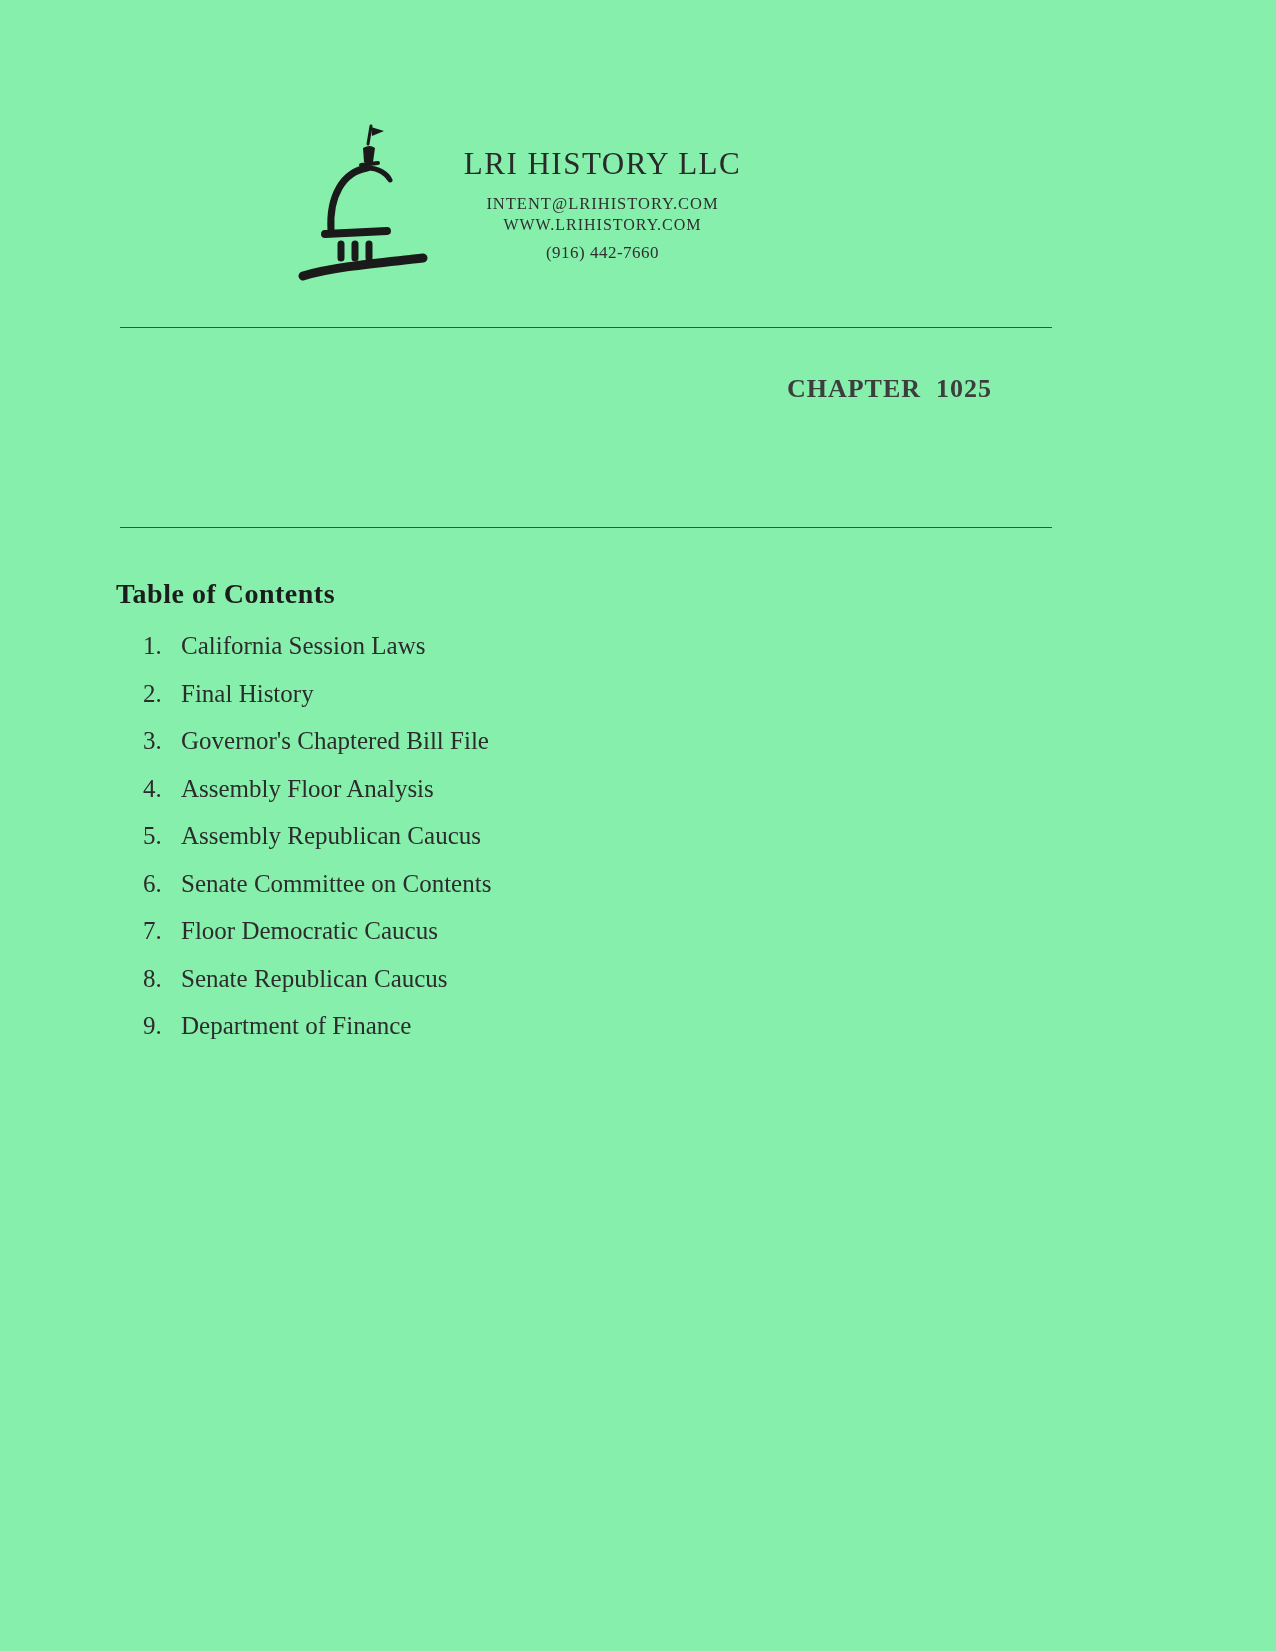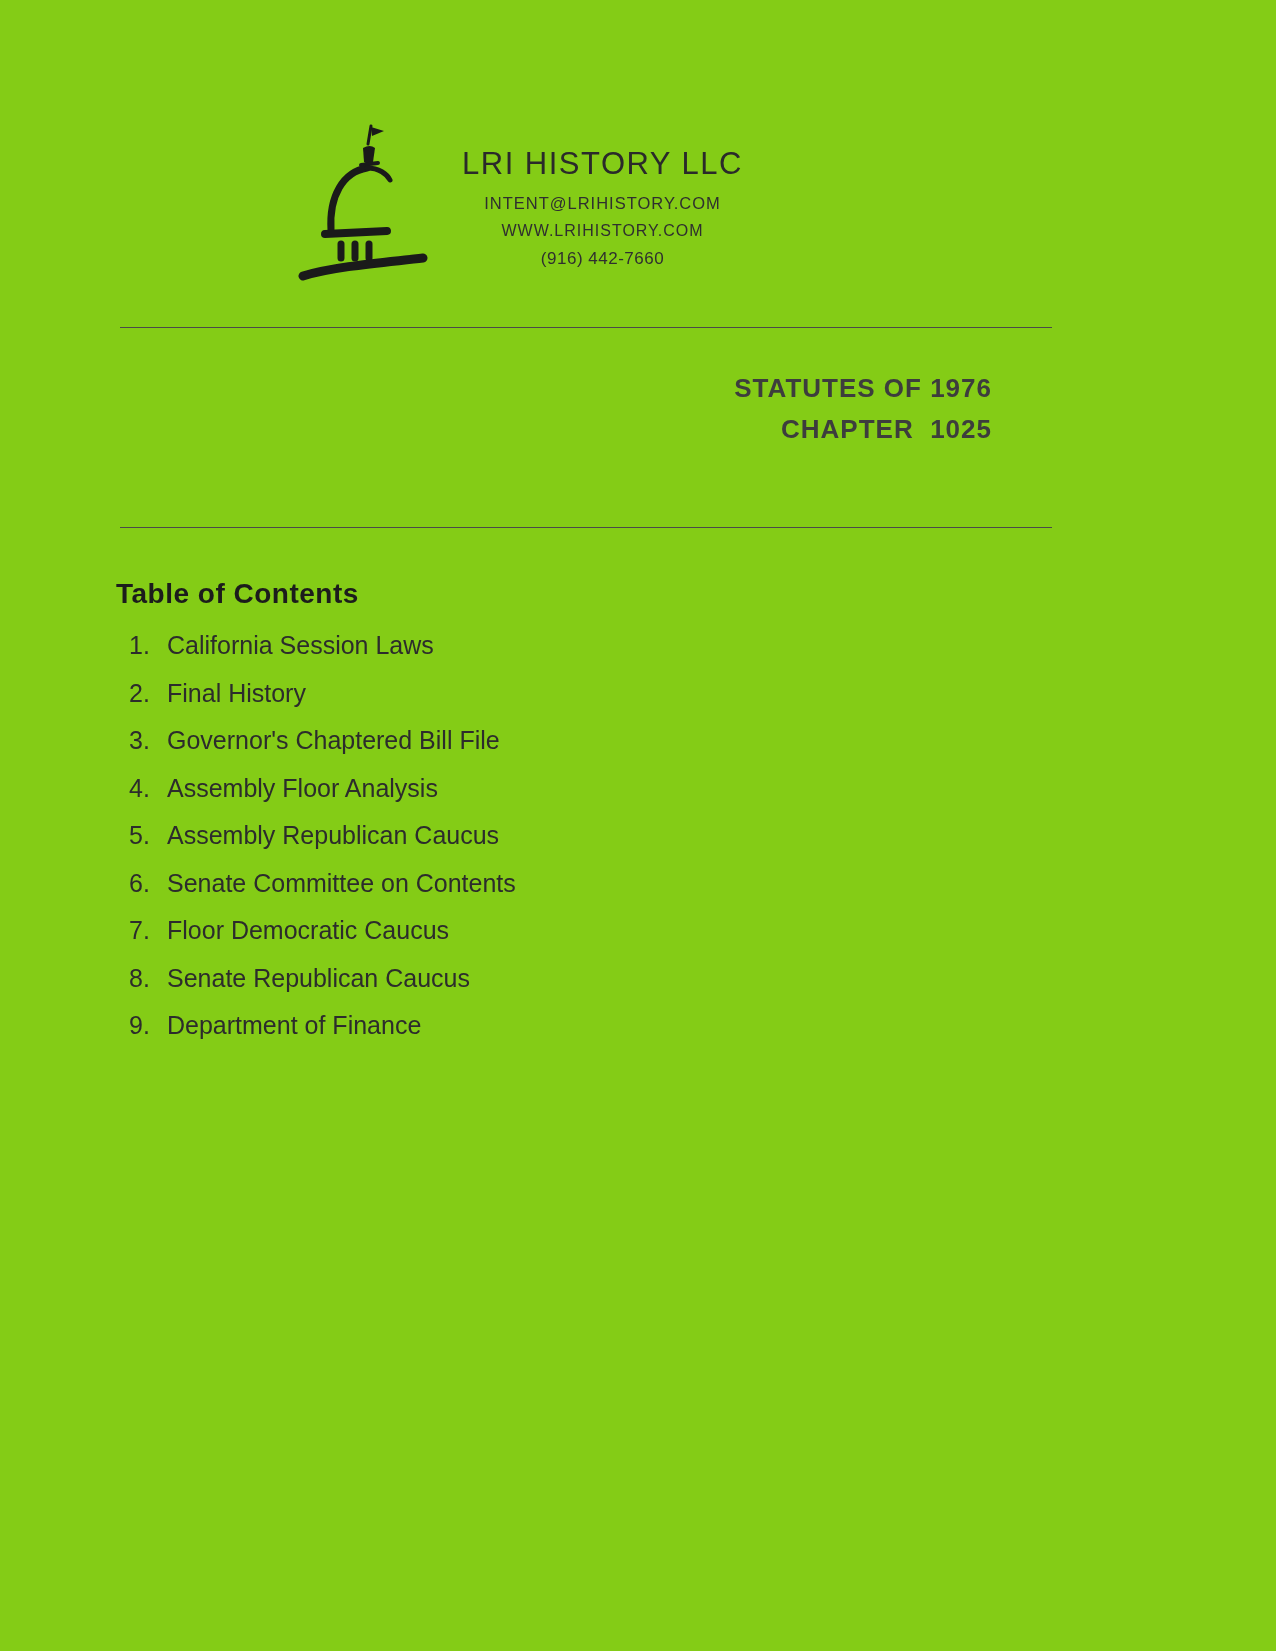--- a/index.html
+++ b/index.html
@@ -4,22 +4,22 @@
 <style>
   html, body {
     margin: 0;
     padding: 0;
     background: #ffffff;
   }
   .page {
     position: relative;
     width: 1276px;
     height: 1651px;
-    background: #84cc16;
-    font-family: Liberation Sans, sans-serif;
+    background: #86efac;
+    font-family: Liberation Serif, serif;
     color: #1f1f1f;
     overflow: hidden;
   }
 
   
   .logo {
     position: absolute;
     left: 295px;
     top: 118px;
     width: 150px;
@@ -39,21 +39,21 @@
     font-size: 31px;
     letter-spacing: 1.5px;
     color: #2a2a2a;
     margin-bottom: 12px;
     white-space: nowrap;
   }
   .company-email {
     font-size: 16.5px;
     letter-spacing: 1px;
     color: #2f2f2f;
-    margin-bottom: 9px;
+    margin-bottom: 2px;
     white-space: nowrap;
   }
   .company-website {
     font-size: 16px;
     letter-spacing: 1px;
     color: #2f2f2f;
     margin-bottom: 9px;
     white-space: nowrap;
   }
   .company-phone {
@@ -96,21 +96,21 @@
     top: 558px;
     font-size: 28px;
     font-weight: bold;
     letter-spacing: 0.5px;
     color: #1c1c1c;
     margin-top: 20px;
   }
 
   .toc-list {
     position: absolute;
-    left: 129px;
+    left: 143px;
     top: 622px;
     margin: 0;
     padding: 0;
     list-style: none;
     counter-reset: tocnum;
     font-size: 25px;
     color: #2c2c2c;
   }
   .toc-list li {
     counter-increment: tocnum;
@@ -158,21 +158,20 @@
   <div class="header-block">
     <div class="company-name">LRI HISTORY LLC</div>
     <div class="company-email">INTENT@LRIHISTORY.COM</div>
     <div class="company-website">WWW.LRIHISTORY.COM</div>
     <div class="company-phone">(916) 442-7660</div>
   </div>
 
   <div class="rule rule-1"></div>
 
   <div class="title-block">
-    <div class="title-line">STATUTES OF 1976</div>
     <div class="title-line">CHAPTER  1025</div>
   </div>
 
   <div class="rule rule-2"></div>
 
   <div class="toc-heading">Table of Contents</div>
 
   <ol class="toc-list">
     <li>California Session Laws</li>
     <li>Final History</li>

